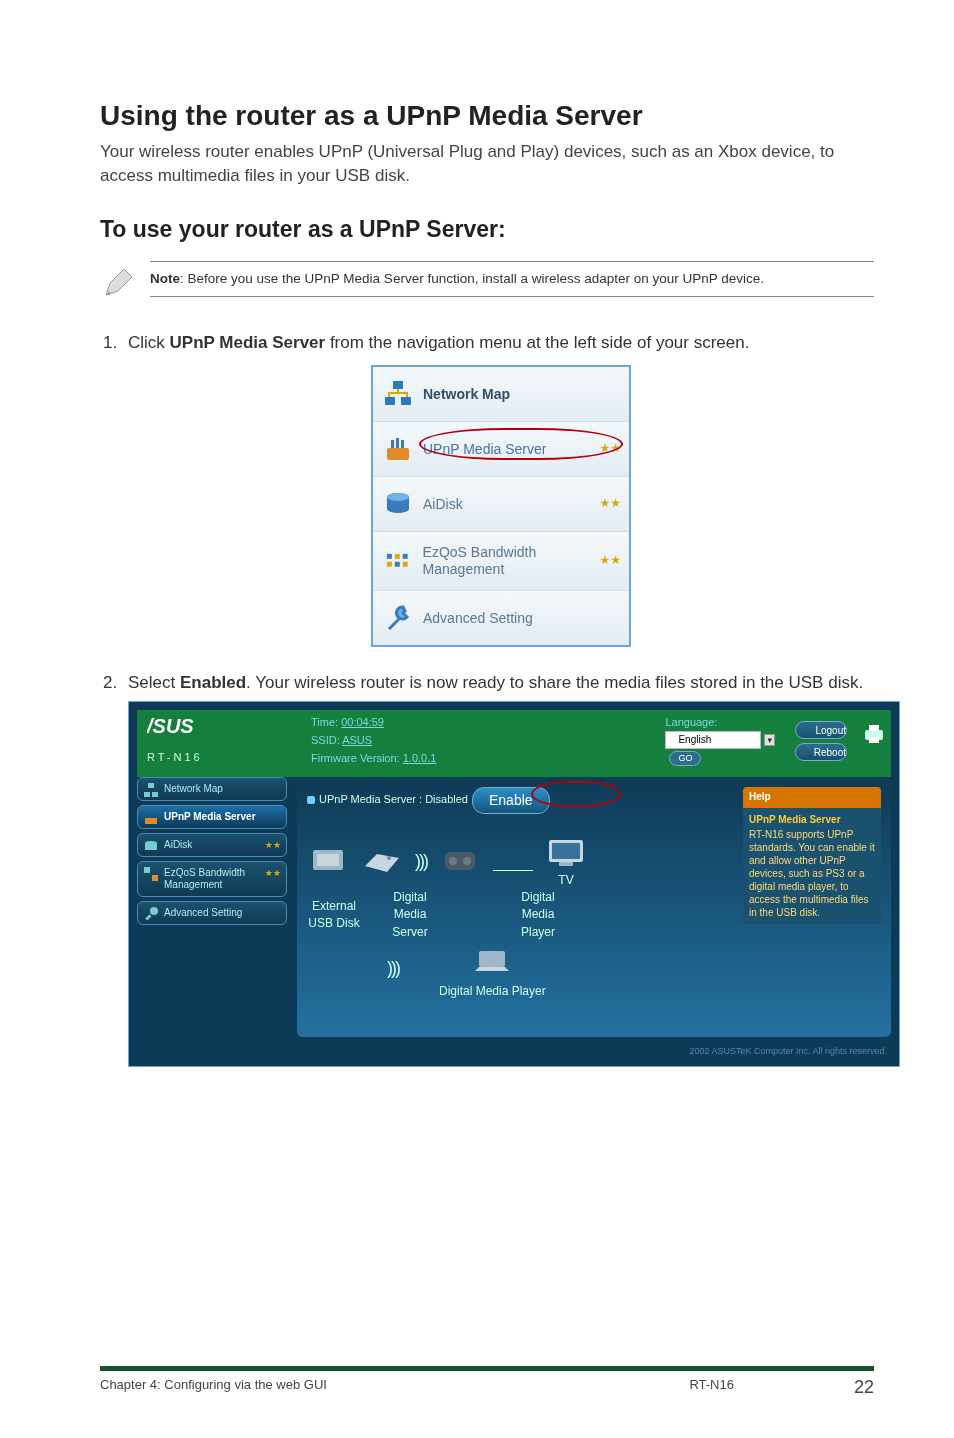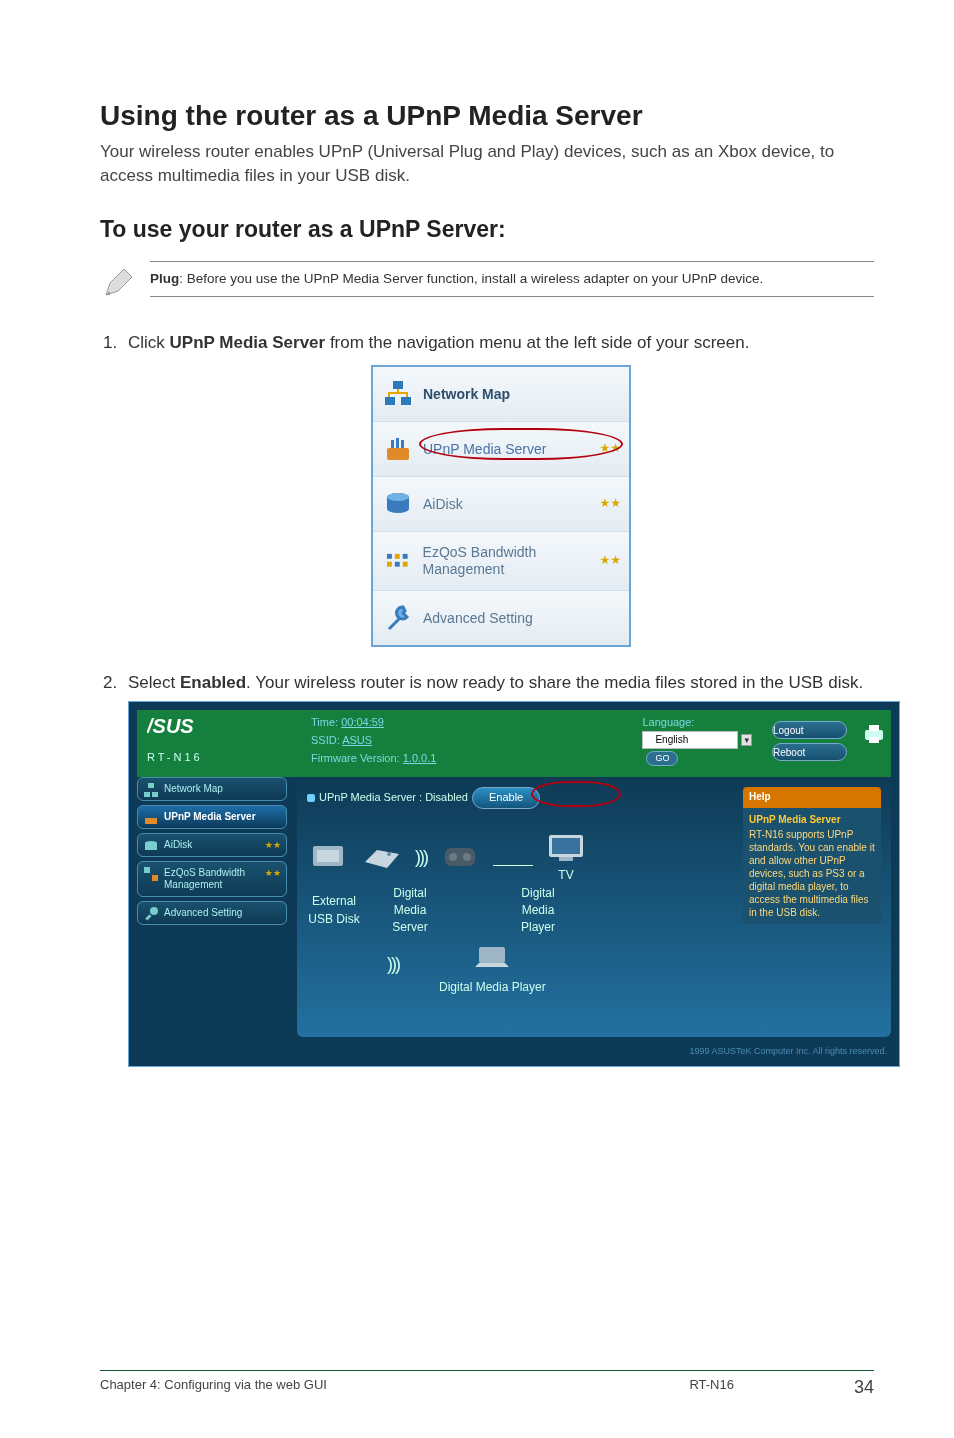--- a/index.html
+++ b/index.html
@@ -116,24 +116,24 @@
   .header-lang { color:#7fd7e6; font-size:11px; margin-right:6px;}
   .lang-select {
     width:96px; height:18px; background:#fff; color:#000;
     font-size:10px; border:1px solid #bbb; display:inline-block;
     line-height:16px; padding:0 12px;
   }
   .go-btn { display:inline-block; background:#2c6e8e; border:1px solid #7ac; border-radius:8px;font-size:9px;line-height:1;color:#fff;padding:2px 8px;margin-left:4px;margin-top:2px;text-align:center;}
   .header-right { text-align:center; padding-top:4px; }
   .btn-pill {
     display:block;
-    width: 75px; height:18px;
+    width: 52px; height:18px;
     border-radius: 10px;
     font-size:10px; color:#fff;
-    text-align:left; line-height:18px;
+    text-align:right; line-height:18px;
     margin-bottom:4px;
     border:1px solid #7ac;
     background:linear-gradient(#2c6e8e,#165071);
   }
   .print-icon {
     width:26px; height:26px;
     margin-left:8px;
     display:inline-block;
   }
   .full-body { display:flex; gap:10px; }
@@ -165,21 +165,21 @@
     position: relative;
     min-height: 260px;
     color:#cfe;
   }
   .enable-row { display:flex; align-items:center; gap:4px; margin-bottom: 20px;}
   .status-label { color:#cfe; font-size:11px; }
   .enable-pill {
     display:inline-block;
     border-radius: 12px;
     padding: 2px 16px;
-    font-size: 11px;
+    font-size: 14px;
     color:#fff;
     background: linear-gradient(#2c90c7,#11557a);
     border:1px solid #7ac;
   }
   .enable-circle {
     position:absolute;
     border:2px solid #b4000e;
     border-radius: 50%/60%;
     width: 90px; height: 26px;
     left: 234px; top: 4px;
@@ -207,21 +207,21 @@
   }
   .help-body { padding:5px 6px; color:#ffd87a; line-height:1.3;}
   .help-body .ht { color:#ffcc33; font-weight:bold; display:block; margin-bottom:2px;}
   .full-footer {
     text-align:right; color:#4a8cb0; font-size:9px; padding:8px 4px 0 0;
   }
   .page-footer {
     position: absolute;
     left: 100px; right: 80px;
     bottom: 40px;
-    border-top: 1px solid #14532d;
+    border-top: 5px solid #14532d;
     padding-top: 6px;
     display:flex;
     font-size: 13px;
     color:#444;
   }
   .page-footer .pf-left { flex:1; }
   .page-footer .pf-mid { flex:0 0 auto; margin-right: 120px; }
   .page-footer .pf-right { flex:0 0 auto; font-size:18px; }
 </style>
 </head>
@@ -233,21 +233,21 @@
 <p class="sub-heading">To use your router as a UPnP Server:</p>
 
 <div class="note-block">
   <span class="note-pencil">
     <svg viewBox="0 0 36 36">
         <polygon points="6,30 10,18 24,4 32,12 18,26" fill="#ddd" stroke="#999" stroke-width="1"></polygon>
         <polygon points="6,30 10,26 10,30" fill="#999"></polygon>
       </svg>
   </span>
   <div class="note-box">
-    <b>Plug</b><span>: Before you use the UPnP Media Server function, install a wireless adapter on your UPnP device.</span>
+    <b>Note</b><span>: Before you use the UPnP Media Server function, install a wireless adapter on your UPnP device.</span>
   </div>
 </div>
 
 <ol class="steps">
   <li>
     <span>Click </span><b>UPnP Media Server</b><span> from the navigation menu at the left side of your screen.</span>
 
     <div class="nav-menu-shot">
       <div class="nav-item">
         <span class="nav-icon">
@@ -446,22 +446,22 @@
 
           <div class="help-panel">
             <div class="help-head">Help</div>
             <div class="help-body">
               <span class="ht">UPnP Media Server</span>
               <span>RT-N16 supports UPnP standards. You can enable it and allow other UPnP devices, such as PS3 or a digital media player, to access the multimedia files in the USB disk.</span>
             </div>
           </div>
         </div>
       </div>
-      <div class="full-footer">1999 ASUSTeK Computer Inc. All rights reserved.</div>
+      <div class="full-footer">2002 ASUSTeK Computer Inc. All rights reserved.</div>
     </div>
   </li>
 </ol>
 
 <div class="page-footer">
   <span class="pf-left">Chapter 4: Configuring via the web GUI</span>
   <span class="pf-mid">RT-N16</span>
-  <span class="pf-right">34</span>
+  <span class="pf-right">22</span>
 </div>
 
 </body></html>

